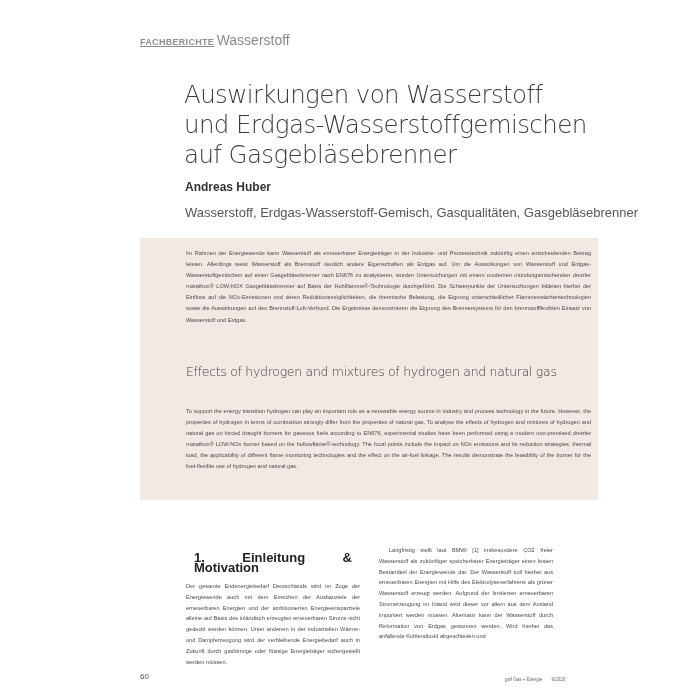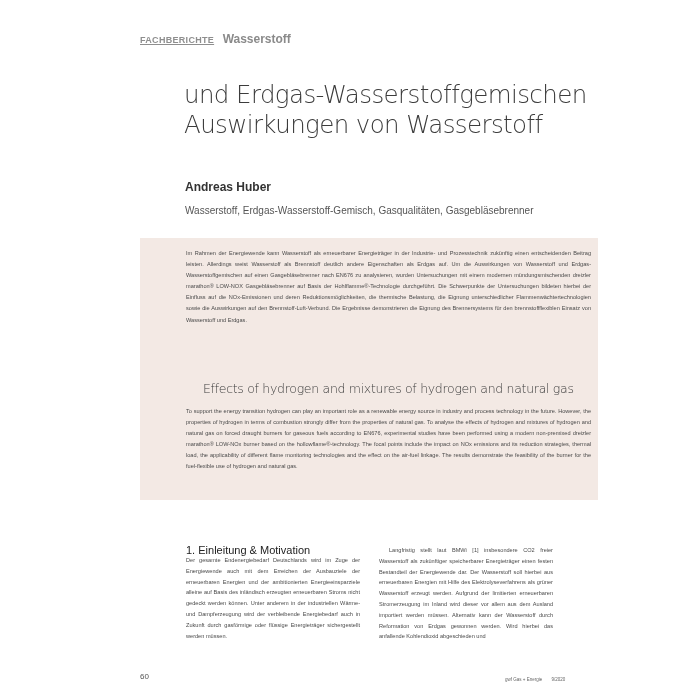--- a/index.html
+++ b/index.html
@@ -2,76 +2,77 @@
 <html><head>
   <meta charset="utf-8">
   <style>
     html, body { margin: 0; padding: 0; }
     body {
       width: 700px; height: 700px; background: #ffffff; position: relative; overflow: hidden;
       font-family: "Liberation Sans", "DejaVu Sans", sans-serif; color: #3a3a3a;
     }
     .header { position: absolute; left: 140px; top: 32px; font-size: 9px; color: #8a8a8a; }
     .header .section { font-weight: bold; letter-spacing: 0.3px; color: #8e8e8e; text-decoration: underline; }
-    .header .topic { margin-left: 6px; font-size: 12px; color: #8a8a8a; font-weight: bold; }
+    .header .topic { font-size: 14px; color: #8a8a8a; }
     .title {
       position: absolute; left: 184px; top: 80px; width: 400px;
       font-family: "DejaVu Sans", sans-serif; font-weight: 300; font-size: 24.5px; line-height: 30px;
       color: #3c3c3c; letter-spacing: -0.6px;
     }
     .title span { display: block; white-space: nowrap; }
     .author { position: absolute; left: 185px; top: 180px; font-size: 12px; font-weight: bold; color: #333; }
-    .keywords { position: absolute; left: 185px; top: 205px; font-size: 10px; color: #555; }
+    .keywords { position: absolute; left: 185px; top: 205px; font-size: 13px; color: #555; }
     .abstract-box {
       position: absolute; left: 140px; top: 238px; width: 458px; height: 262px; background: #f3e9e4;
     }
     .abstract-de {
       position: absolute; left: 186px; top: 248px; width: 405px; font-size: 5.6px; line-height: 11.1px;
       color: #4a4a4a; text-align: justify;
     }
     .en-title {
       position: absolute; left: 186px; top: 364px; width: 410px;
       font-family: "DejaVu Sans", sans-serif; font-weight: 300; font-size: 12.5px; line-height: 16px;
       color: #3c3c3c; letter-spacing: -0.3px;
     }
     .en-title span { display: block; white-space: nowrap; }
     .abstract-en {
       position: absolute; left: 186px; top: 406px; width: 405px; font-size: 5.6px; line-height: 11.1px;
       color: #4a4a4a; text-align: justify;
     }
     .col { position: absolute; top: 545px; width: 174px; font-size: 5.6px; line-height: 10.8px; color: #4a4a4a; text-align: justify; }
     .col-left { left: 186px; }
     .col-right { left: 379px; text-indent: 10px; }
-    .col h2 { margin: 0; font-size: 11px; line-height: 10px; font-weight: normal; color: #222; text-indent: 0; }
+    .col h2 { margin: 8px; font-size: 13px; line-height: 10px; font-weight: bold; color: #222; text-indent: 0; }
     .col p { margin: 0; }
     .footer-page { position: absolute; left: 140px; top: 672px; font-size: 8px; color: #555; }
     .footer-pub { position: absolute; left: 505px; top: 677px; font-size: 4.5px; color: #666; }
     .footer-pub .issue { margin-left: 8px; }
   </style>
 </head>
 <body>
 
 <div class="header">
   <span class="section">FACHBERICHTE</span>
   <span class="topic">Wasserstoff</span>
 </div>
 
 <h1 class="title" style="margin:0;">
+  <span>Auswirkungen von Wasserstoff</span>
   <span>und Erdgas-Wasserstoffgemischen</span>
-  <span>Auswirkungen von Wasserstoff</span>
+  <span>auf Gasgebläsebrenner</span>
 </h1>
 
 <div class="author">Andreas Huber</div>
 <div class="keywords">Wasserstoff, Erdgas-Wasserstoff-Gemisch, Gasqualitäten, Gasgebläsebrenner</div>
 
 <div class="abstract-box"></div>
 
 <p class="abstract-de" style="margin:0;">Im Rahmen der Energiewende kann Wasserstoff als erneuerbarer Energieträger in der Industrie- und Prozesstechnik zukünftig einen entscheidenden Beitrag leisten. Allerdings weist Wasserstoff als Brennstoff deutlich andere Eigenschaften als Erdgas auf. Um die Auswirkungen von Wasserstoff und Erdgas-Wasserstoffgemischen auf einen Gasgebläsebrenner nach EN676 zu analysieren, wurden Untersuchungen mit einem modernen mündungsmischenden dreizler marathon® LOW-NOX Gasgebläsebrenner auf Basis der Hohlflamme®-Technologie durchgeführt. Die Schwerpunkte der Untersuchungen bildeten hierbei der Einfluss auf die NOx-Emissionen und deren Reduktionsmöglichkeiten, die thermische Belastung, die Eignung unterschiedlicher Flammenwächtertechnologien sowie die Auswirkungen auf den Brennstoff-Luft-Verbund. Die Ergebnisse demonstrieren die Eignung des Brennersystems für den brennstoffflexiblen Einsatz von Wasserstoff und Erdgas.</p>
 
-<h2 class="en-title" style="margin:17px;">
+<h2 class="en-title" style="margin:0;">
   <span>Effects of hydrogen and mixtures of hydrogen and natural gas</span>
 </h2>
 
 <p class="abstract-en" style="margin:0;">To support the energy transition hydrogen can play an important role as a renewable energy source in industry and process technology in the future. However, the properties of hydrogen in terms of combustion strongly differ from the properties of natural gas. To analyse the effects of hydrogen and mixtures of hydrogen and natural gas on forced draught burners for gaseous fuels according to EN676, experimental studies have been performed using a modern non-premixed dreizler marathon® LOW-NOx burner based on the hollowflame®-technology. The focal points include the impact on NOx emissions and its reduction strategies, thermal load, the applicability of different flame monitoring technologies and the effect on the air-fuel linkage. The results demonstrate the feasibility of the burner for the fuel-flexible use of hydrogen and natural gas.</p>
 
 <div class="col col-left">
   <h2>1. Einleitung &amp; Motivation</h2>
   <p>Der gesamte Endenergiebedarf Deutschlands wird im Zuge der Energiewende auch mit dem Erreichen der Ausbauziele der erneuerbaren Energien und der ambitionierten Energieeinsparziele alleine auf Basis des inländisch erzeugten erneuerbaren Stroms nicht gedeckt werden können. Unter anderem in der industriellen Wärme- und Dampferzeugung wird der verbleibende Energiebedarf auch in Zukunft durch gasförmige oder flüssige Energieträger sichergestellt werden müssen.</p>
 </div>
 

